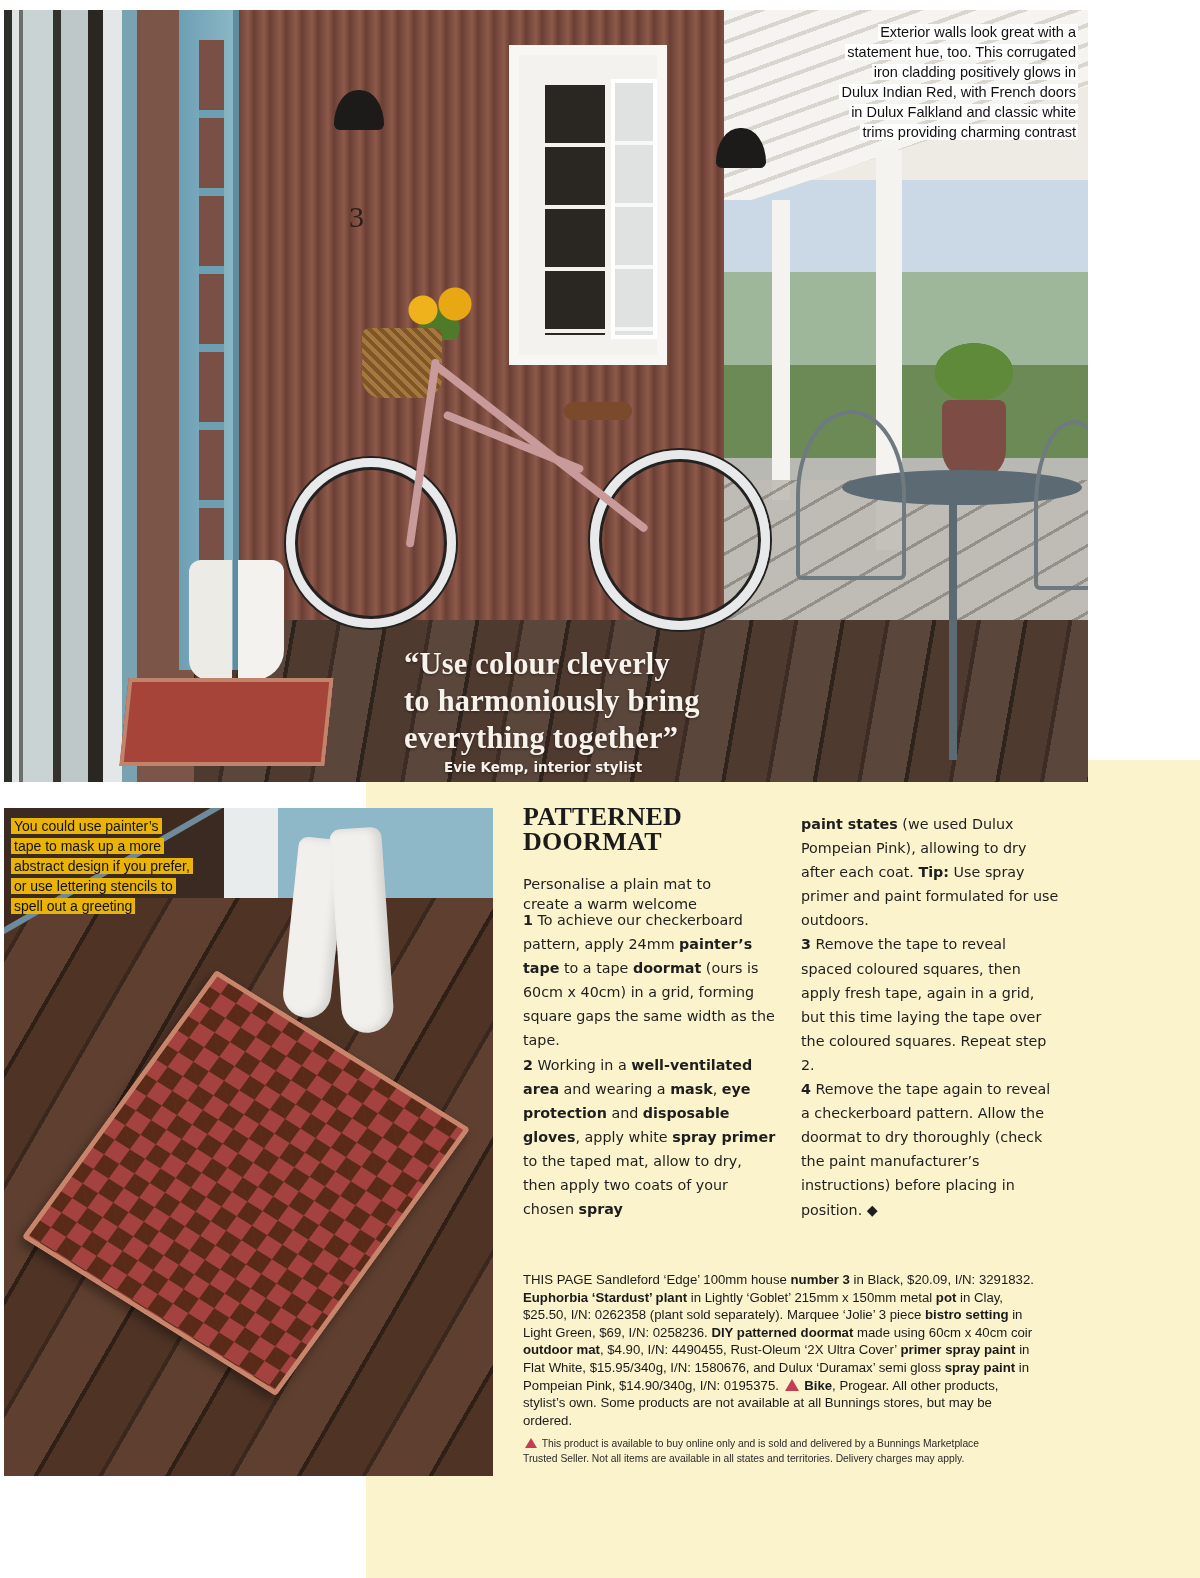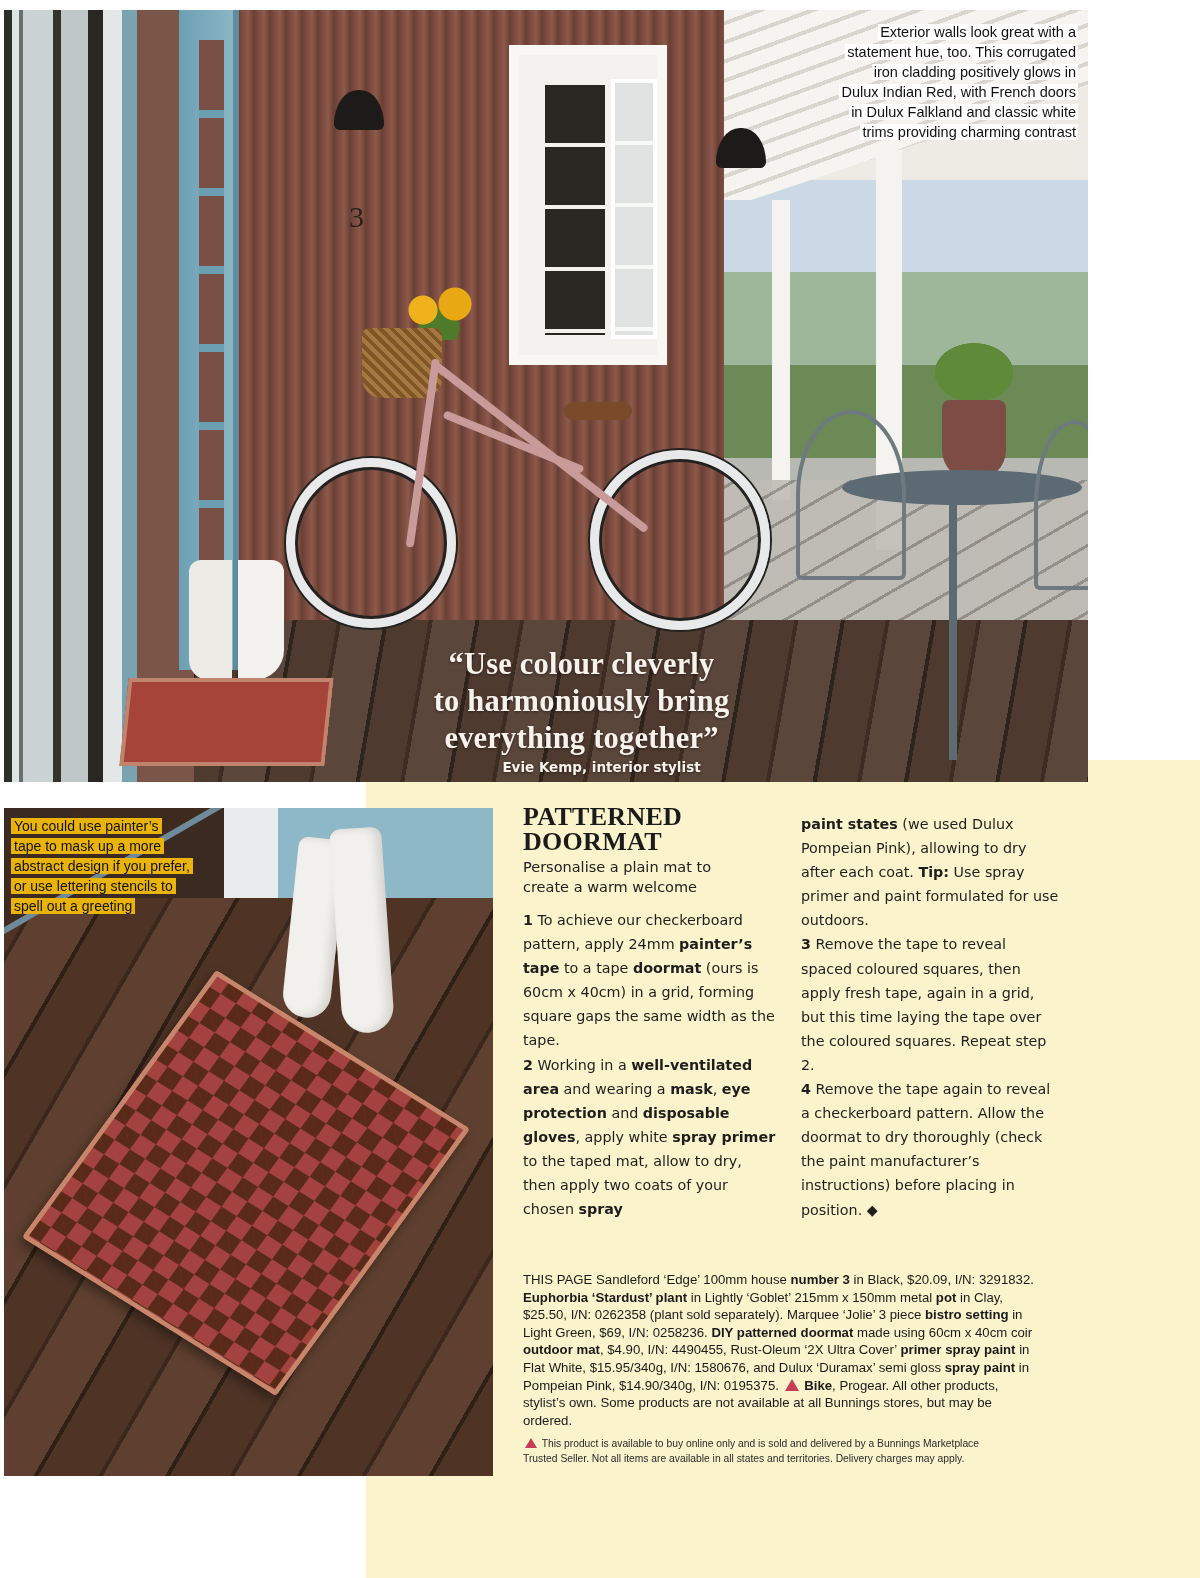--- a/index.html
+++ b/index.html
@@ -41,21 +41,21 @@
   .boots { position: absolute; left: 185px; top: 550px; width: 95px; height: 120px; background: linear-gradient(90deg,#ecebe6 0 45%, transparent 45% 52%, #f3f2ee 52% 100%); border-radius: 12px 12px 30px 20px; }
   .mat-top { position: absolute; left: 120px; top: 668px; width: 205px; height: 88px; background: #a6443a; transform: skewX(-6deg); box-shadow: inset 0 0 0 4px #c0846d; }
   .bistro-table { position: absolute; left: 838px; top: 460px; width: 240px; height: 35px; background: #5b6a73; border-radius: 50%; }
   .pot { position: absolute; left: 938px; top: 390px; width: 64px; height: 80px; background: #7c4c45; border-radius: 8px 8px 30px 30px; }
   .plant { position: absolute; left: 920px; top: 325px; width: 100px; height: 75px; background: radial-gradient(ellipse at center, #5f8a3a 0 55%, transparent 56%); }
   .chair { position: absolute; border: 4px solid #6e7a80; border-radius: 50% 50% 6px 6px; }
 
   .caption-top { position: absolute; right: 10px; top: 12px; text-align: right; }
   .caption-top span { display: inline; background: #ffffff; font-size: 14.5px; line-height: 20px; padding: 0 2px; color: #111; -webkit-box-decoration-break: clone; box-decoration-break: clone; }
 
-  .quote { position: absolute; left: 400px; top: 636px; width: 355px; text-align: center; color: #f7f3ec; text-shadow: 0 1px 3px rgba(0,0,0,.45); }
+  .quote { position: absolute; left: 400px; top: 636px; width: 355px; color: #f7f3ec; text-shadow: 0 1px 3px rgba(0,0,0,.45); }
   .quote .q-text { font-family: "Liberation Serif", serif; font-weight: bold; font-size: 30.5px; line-height: 37px; letter-spacing: .2px; }
   .quote .q-attr { font-family: "DejaVu Sans", sans-serif; font-weight: bold; font-size: 13.5px; margin-top: 2px; margin-left: 40px; }
 
   
   .photo2 { position: absolute; left: 4px; top: 808px; width: 489px; height: 668px; overflow: hidden;
     background: repeating-linear-gradient(-60deg, #4f3426 0 52px, #2e1f17 52px 56px, #5f4030 56px 110px, #3a281e 110px 114px); }
   .p2-wall { position: absolute; left: 0; top: 0; width: 489px; height: 90px; background: linear-gradient(90deg,#3a2a22 0 45%, #e9ecec 45% 56%, #8eb8c8 56% 100%); }
   .p2-step { position: absolute; left: -60px; top: 80px; width: 720px; height: 70px; background: #3f2a1f; transform: rotate(-30deg); transform-origin: left top; border-bottom: 6px solid #6f8a9a; }
   .p2-boot { position: absolute; background: #f1f0ec; border-radius: 12px 12px 30px 30px; box-shadow: inset -6px 0 10px rgba(0,0,0,.12); }
   .checker-mat { position: absolute; left: 92px; top: 210px; width: 300px; height: 330px;
@@ -65,21 +65,21 @@
       linear-gradient(45deg, #5a2a18 25%, transparent 25%, transparent 75%, #5a2a18 75%),
       linear-gradient(45deg, #5a2a18 25%, transparent 25%, transparent 75%, #5a2a18 75%);
     background-size: 36px 36px; background-position: 0 0, 18px 18px;
     box-shadow: inset 0 0 0 5px #c7866b, 0 6px 12px rgba(0,0,0,.4); border-radius: 4px; }
   .caption-bottom { position: absolute; left: 11px; top: 816px; }
   .caption-bottom span { background: #eab308; font-size: 14px; line-height: 20px; padding: 0 3px; color: #111; -webkit-box-decoration-break: clone; box-decoration-break: clone; }
 
   
   .article { position: absolute; left: 523px; top: 804px; width: 540px; }
   .title { font-family: "Liberation Serif", serif; font-weight: bold; font-size: 26px; line-height: 25px; color: #1b1b1b; letter-spacing: .3px; }
-  .subtitle { font-family: "DejaVu Sans", sans-serif; font-size: 14.5px; line-height: 20px; color: #222; margin-top: 3px; }
+  .subtitle { font-family: "DejaVu Sans", sans-serif; font-size: 14.5px; line-height: 20px; color: #222; margin-top: 20px; }
   .col { position: absolute; font-family: "DejaVu Sans", sans-serif; font-size: 14.3px; line-height: 24.1px; color: #1e1e1e; }
   .col b { font-weight: bold; }
   .col-1 { left: 523px; top: 908px; width: 255px; }
   .col-2 { left: 801px; top: 812px; width: 260px; }
 
   .credits { position: absolute; left: 523px; top: 1271px; width: 520px; font-family: "Liberation Sans", sans-serif; font-size: 13.2px; line-height: 17.6px; color: #1a1a1a; }
   .credits b { font-weight: bold; }
   .tri { display: inline-block; width: 0; height: 0; border-left: 7px solid transparent; border-right: 7px solid transparent; border-bottom: 12px solid #c43d55; vertical-align: -1px; margin: 0 2px; }
   .footnote { position: absolute; left: 523px; top: 1436px; width: 480px; font-family: "Liberation Sans", sans-serif; font-size: 10.3px; line-height: 15px; color: #2a2a2a; }
   .footnote .tri { border-left-width: 6px; border-right-width: 6px; border-bottom-width: 10px; }

